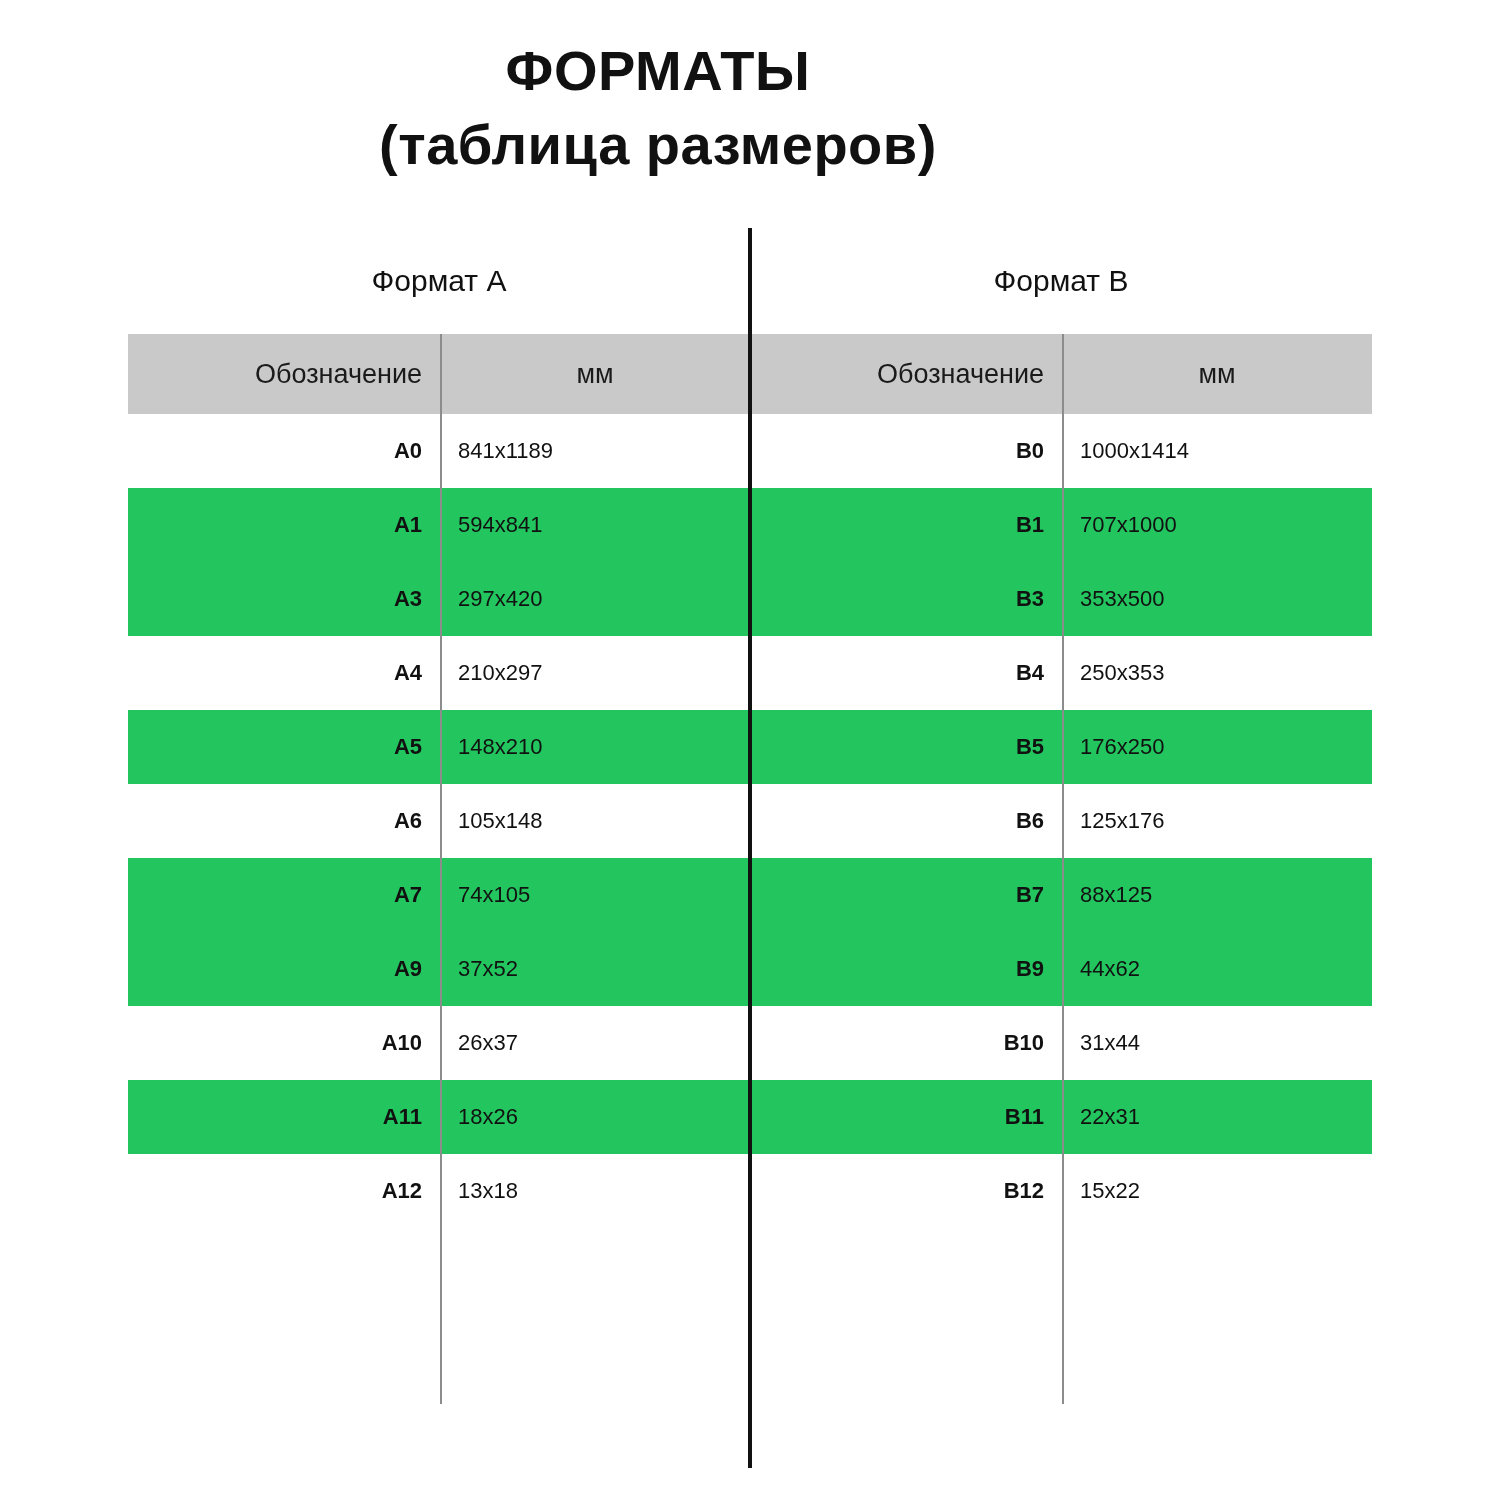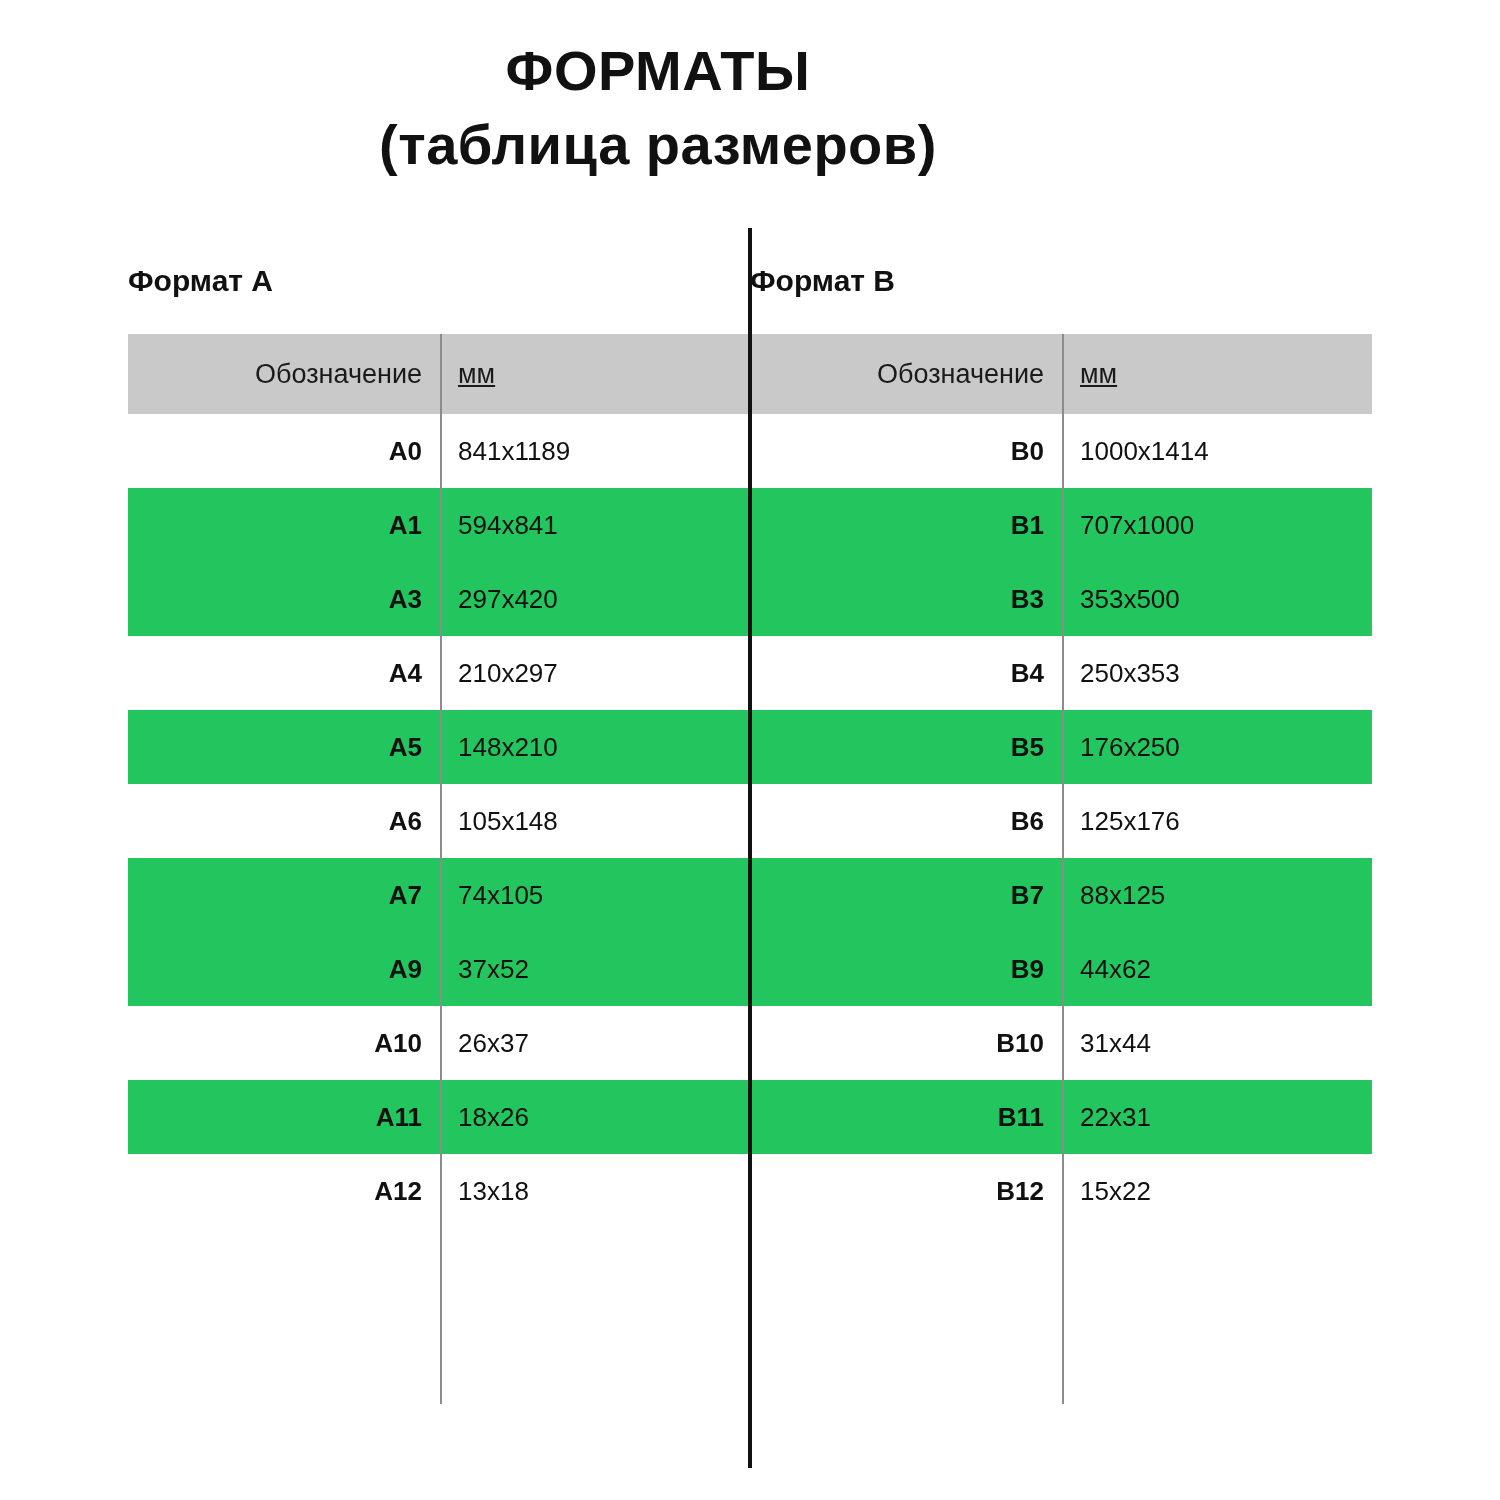--- a/index.html
+++ b/index.html
@@ -42,22 +42,22 @@
   }
 
   .group-headers {
     display: flex;
     width: 100%;
     height: 106px;
     align-items: center;
   }
   .group-header {
     font-size: 30px;
-    font-weight: bold;
-    text-align: left;
+    font-weight: normal;
+    text-align: center;
     color: #111111;
   }
   .group-header.a { width: 622px; }
   .group-header.b { width: 622px; }
 
   table.fmt {
     border-collapse: collapse;
     width: 1244px;
     table-layout: fixed;
   }
@@ -70,25 +70,25 @@
   table.fmt thead th {
     background: #c9c9c9;
     height: 80px;
     font-size: 27px;
     font-weight: normal;
     color: #1a1a1a;
     padding: 0 18px;
     border: none;
   }
   th.code-head { text-align: right; }
-  th.mm-head   { text-align: left; text-decoration: underline; }
+  th.mm-head   { text-align: center; }
 
   table.fmt tbody td {
     height: 74px;
-    font-size: 26px;
+    font-size: 22px;
     padding: 0 18px;
     border: none;
     color: #111111;
   }
   tbody tr.odd td { background: #ffffff; }
   tbody tr.even td { background: #22c55e; }
 
   td.code {
     text-align: right;
     font-weight: bold;

